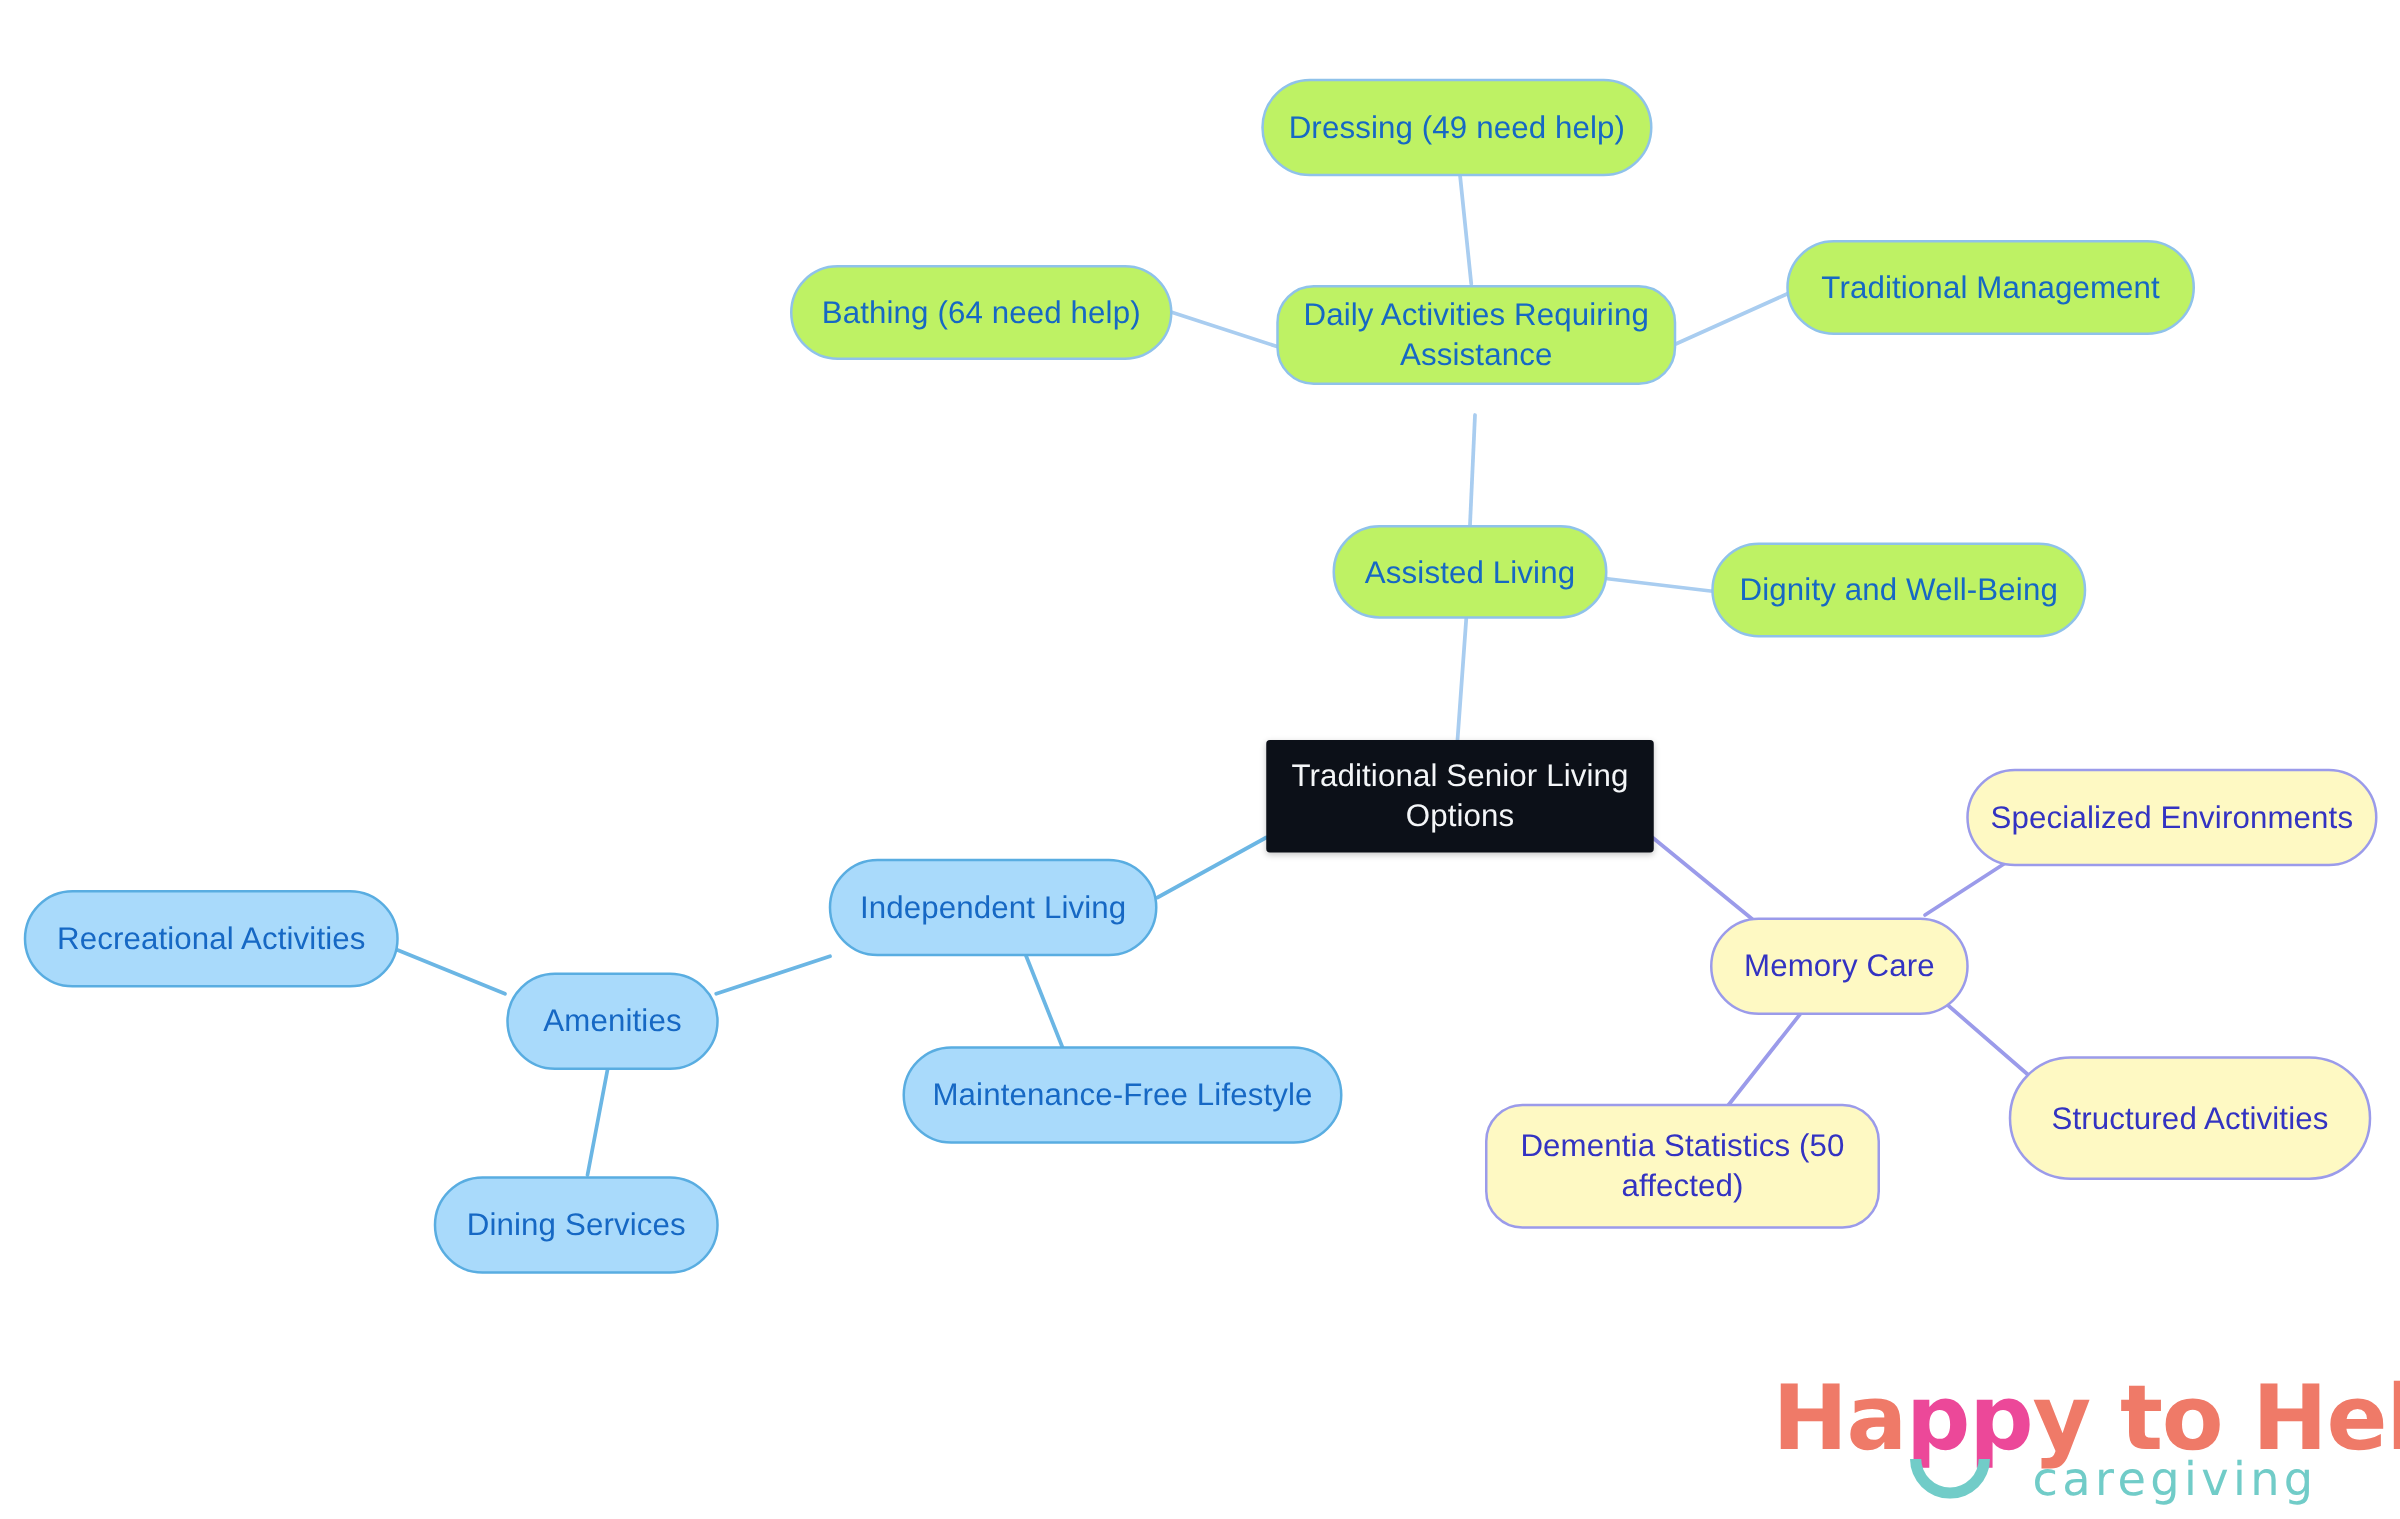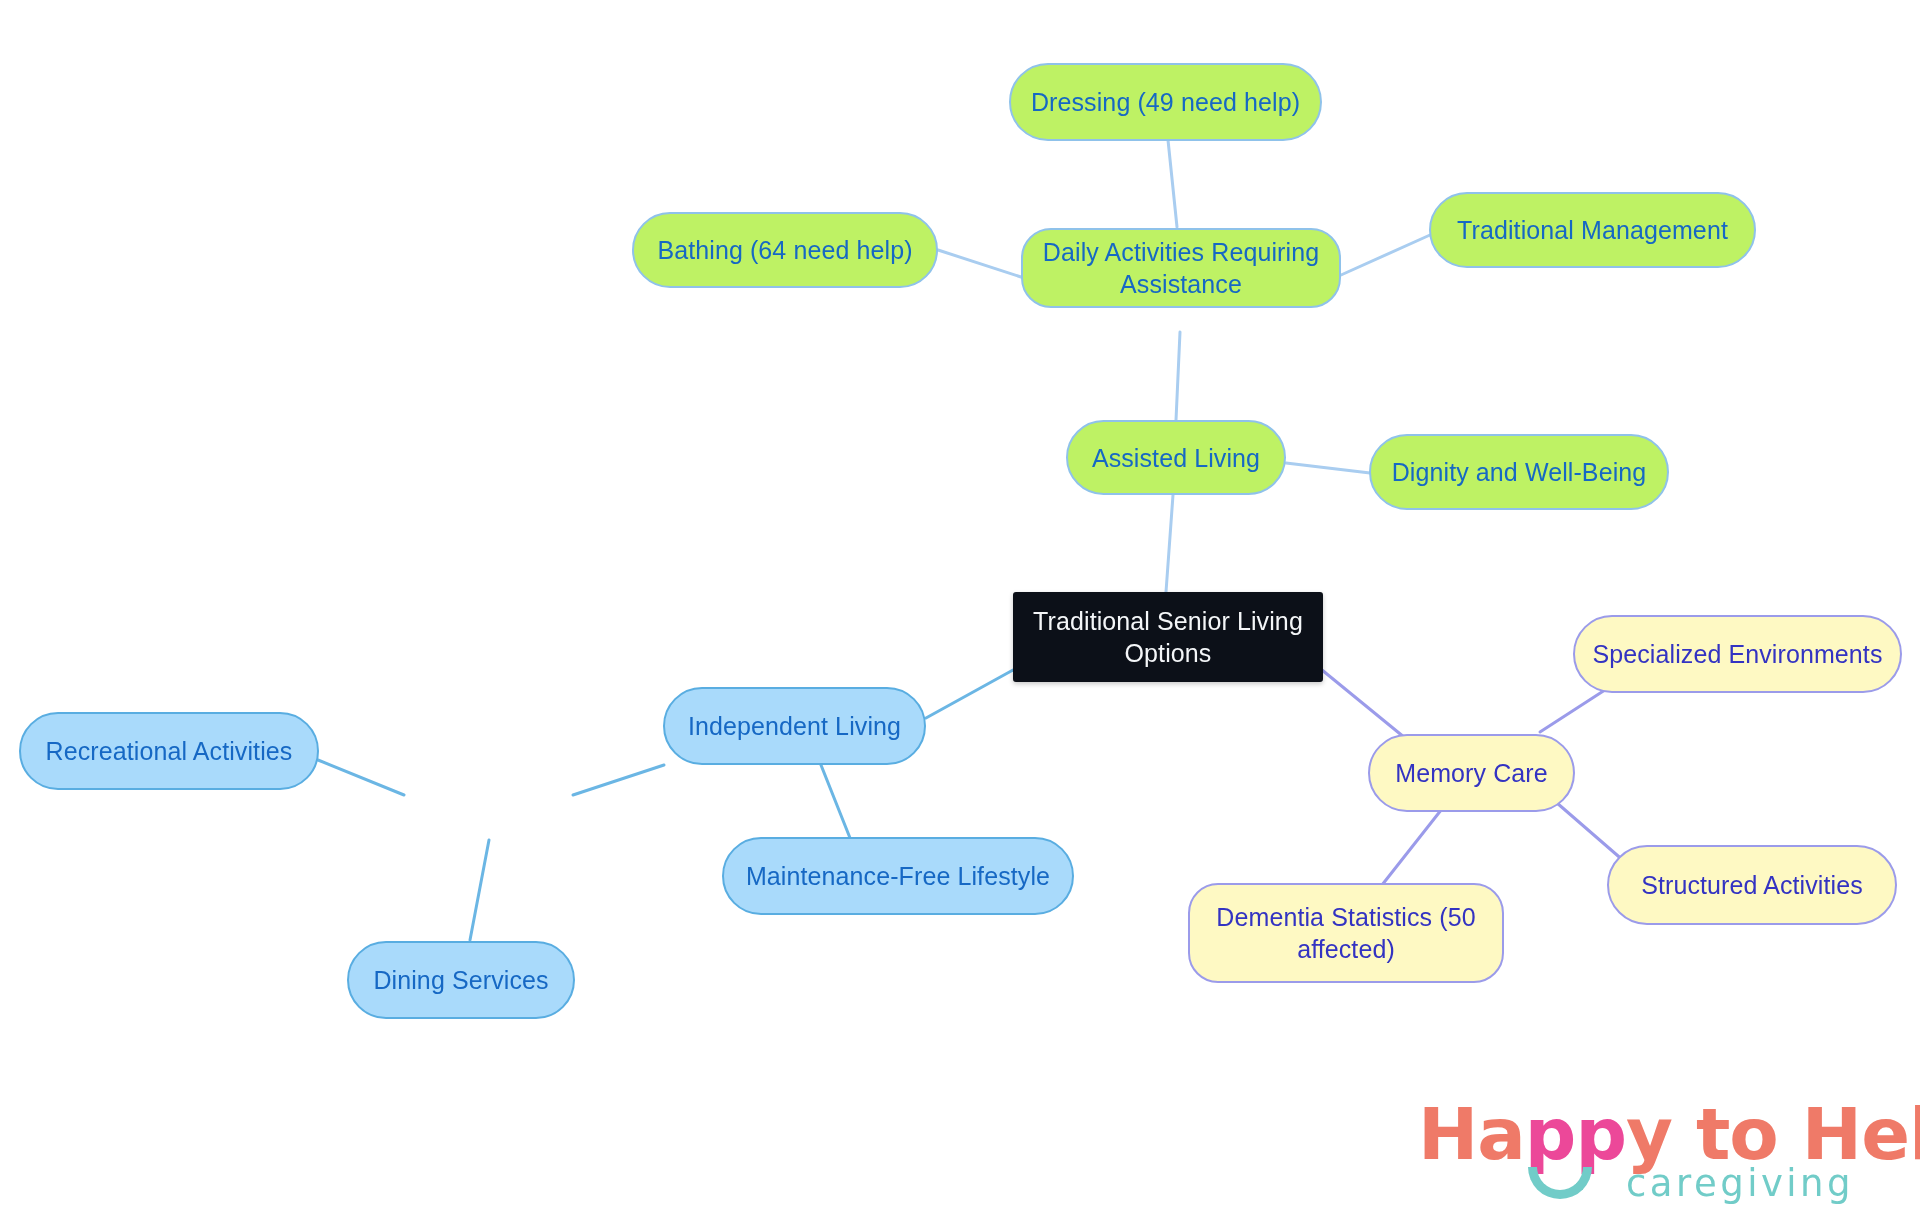--- a/index.html
+++ b/index.html
@@ -161,38 +161,41 @@
   </div>
 
   <div class="node mid" style="left:663px;top:687px;width:263px;height:78px;">
     <span>Independent Living</span>
   </div>
 
   <div class="node mid" style="left:19px;top:712px;width:300px;height:78px;">
     <span>Recreational Activities</span>
   </div>
 
+  <div class="node mid" style="left:405px;top:778px;width:170px;height:78px;">
+    <span>Amenities</span>
+  </div>
 
   <div class="node mid" style="left:347px;top:941px;width:228px;height:78px;">
     <span>Dining Services</span>
   </div>
 
   <div class="node mid" style="left:722px;top:837px;width:352px;height:78px;">
     <span>Maintenance-Free Lifestyle</span>
   </div>
 
   <div class="node lav" style="left:1368px;top:734px;width:207px;height:78px;">
     <span>Memory Care</span>
   </div>
 
   <div class="node lav" style="left:1573px;top:615px;width:329px;height:78px;">
     <span>Specialized Environments</span>
   </div>
 
-  <div class="node lav" style="left:1607px;top:845px;width:290px;height:80px;align-items:center;">
+  <div class="node lav" style="left:1607px;top:845px;width:290px;height:99px;align-items:center;">
     <span>Structured Activities</span>
   </div>
 
   <div class="node lav" style="left:1188px;top:883px;width:316px;height:100px;border-radius:30px;">
     <span>Dementia Statistics (50 affected)</span>
   </div>
 
   <div class="logo">
     <div class="logo-main"><span>Ha</span><span class="teal">pp</span><span>y to Hel</span></div>
     <div class="logo-smile"></div>

